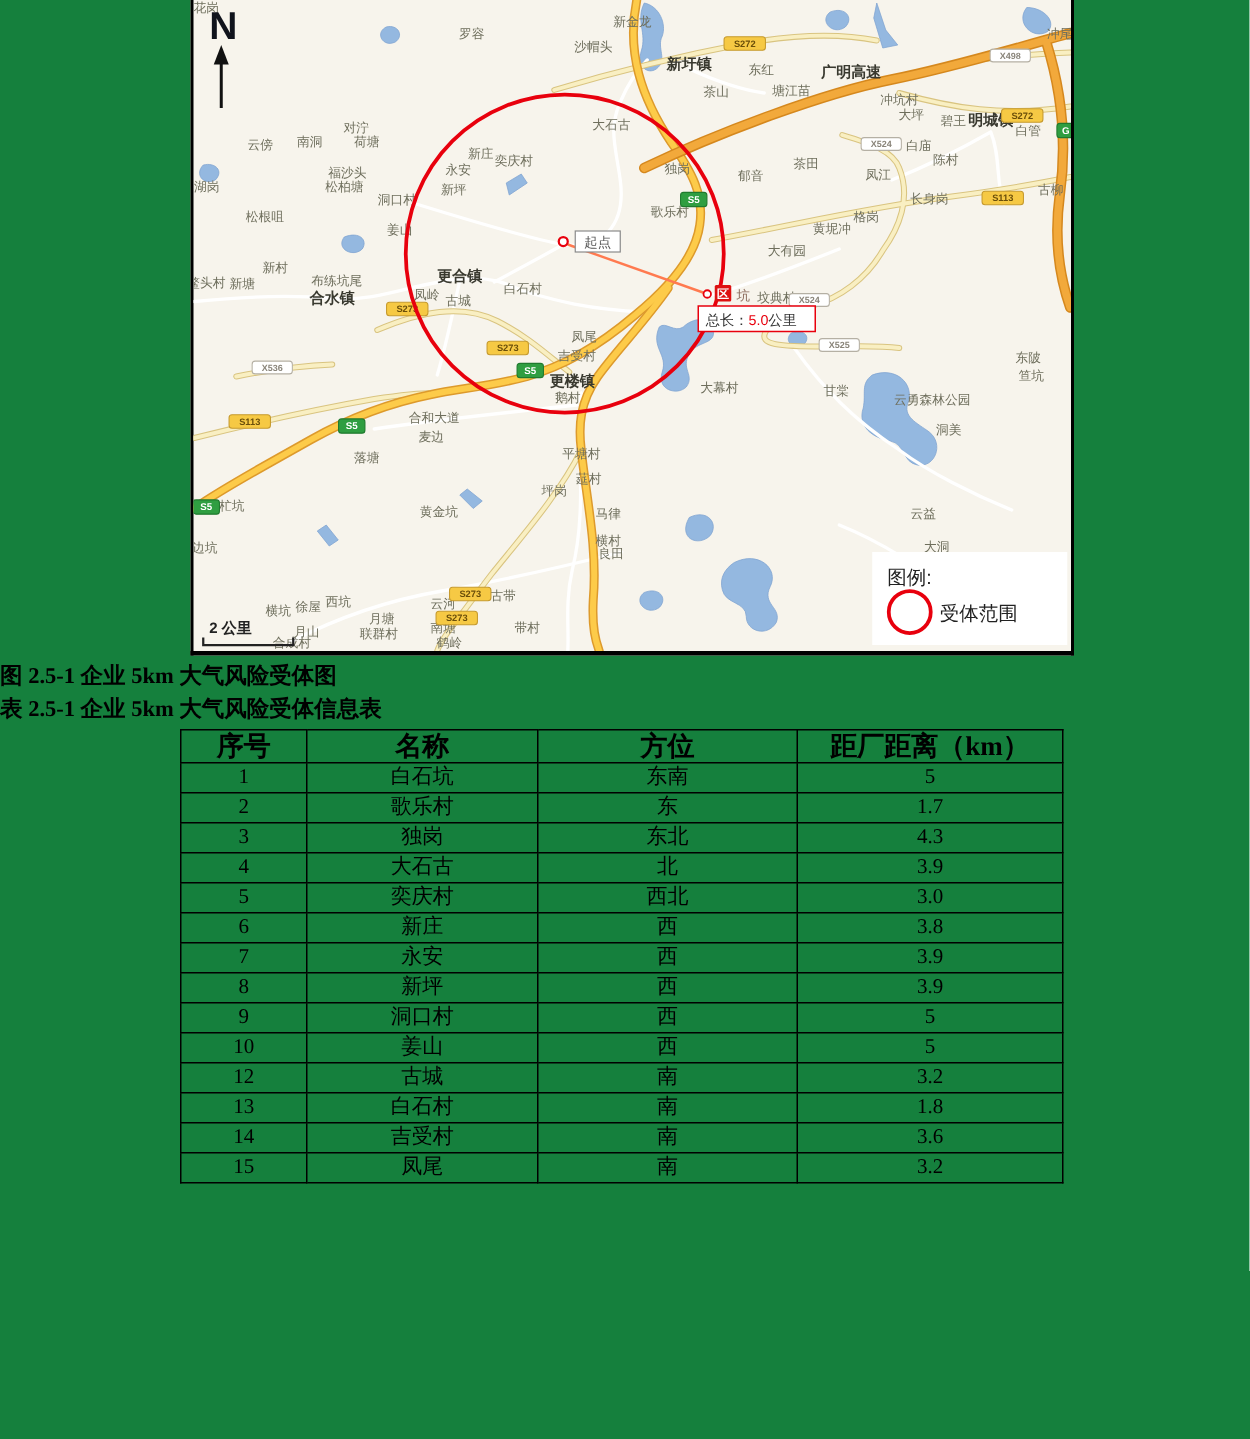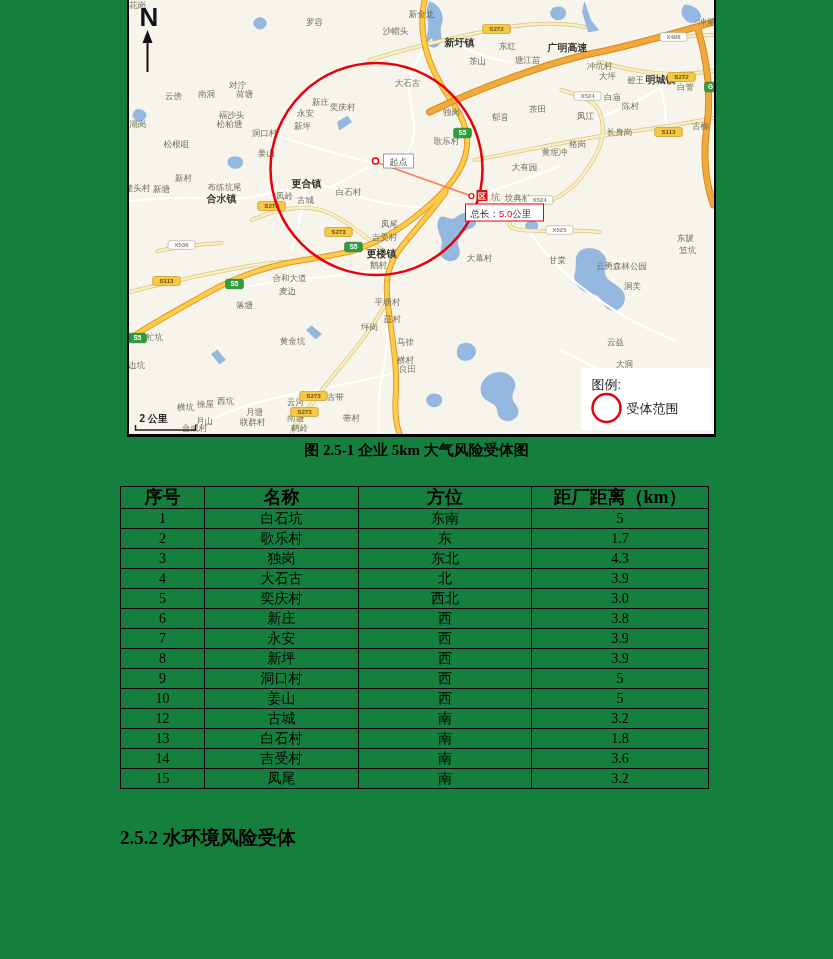--- a/index.html
+++ b/index.html
@@ -15,21 +15,21 @@
   .wlabel{font:8.5px "Liberation Sans","DejaVu Sans",sans-serif;fill:#7f9fc8;text-anchor:middle;}
   .rdc{fill:none;stroke:#dd9a2c;stroke-width:6;stroke-linecap:round;}
   .rdf{fill:none;stroke:#fdcb49;stroke-width:4;stroke-linecap:round;}
   .hwc{fill:none;stroke:#d5881e;stroke-width:7;stroke-linecap:round;}
   .hwf{fill:none;stroke:#f2a93b;stroke-width:5;stroke-linecap:round;}
   .lyc{fill:none;stroke:#d9c480;stroke-width:4;stroke-linecap:round;}
   .lyf{fill:none;stroke:#f9efc2;stroke-width:2.6;stroke-linecap:round;}
   .wrd{fill:none;stroke:#ffffff;stroke-width:2.2;stroke-linecap:round;}
   .water{fill:#94b8e0;stroke:#7fa3d0;stroke-width:.5;}
   
-  .cap{position:absolute;left:0;width:833px;text-align:center;font-weight:bold;font-size:15px;}
+  .cap{position:absolute;left:0;width:833px;text-align:left;font-weight:bold;font-size:15px;}
   #fig-cap{top:441px;}
   #tab-cap{top:463px;}
   table.rt{position:absolute;left:120px;top:486px;width:588px;border-collapse:collapse;table-layout:fixed;}
   table.rt th,table.rt td{border:1px solid #000;text-align:center;padding:0;overflow:hidden;}
   table.rt th{font-size:18px;font-weight:bold;height:21px;line-height:21px;}
   table.rt td{font-size:14px;height:19px;line-height:19px;font-weight:normal;}
   .sec-head{position:absolute;left:120px;top:825px;font-size:19px;font-weight:bold;}
   .body-par{position:absolute;left:120px;top:876px;width:593px;font-size:15px;line-height:24px;
             text-align:justify;text-indent:2em;}
 </style>
@@ -314,20 +314,21 @@
       </g>
 
       <g>
         <text id="scale-label" x="10" y="422" style="font:bold 10px 'Liberation Sans',sans-serif;fill:#222;text-anchor:start">2 公里</text>
         <path d="M6,425 v5 h60 v-5" fill="none" stroke="#222" stroke-width="1.5"></path>
       </g>
     </svg>
   </div>
 
   <div class="cap" id="fig-cap">图 2.5-1 企业 5km 大气风险受体图</div>
+  <div class="cap" id="tab-cap">表 2.5-1 企业 5km 大气风险受体信息表</div>
 
   <table class="rt">
     <colgroup>
         <col style="width:84px">
         <col style="width:154px">
         <col style="width:173px">
         <col style="width:177px">
       </colgroup>
     <thead id="receptor-thead">
         <tr>
@@ -418,15 +419,14 @@
         </tr>
         <tr>
           <td>15</td>
           <td>凤尾</td>
           <td>南</td>
           <td>3.2</td>
         </tr>
       </tbody>
   </table>
 
-  <div class="sec-head">2.5.2 水环境风险受体</div>
 
 </div>
 
 </body></html>

